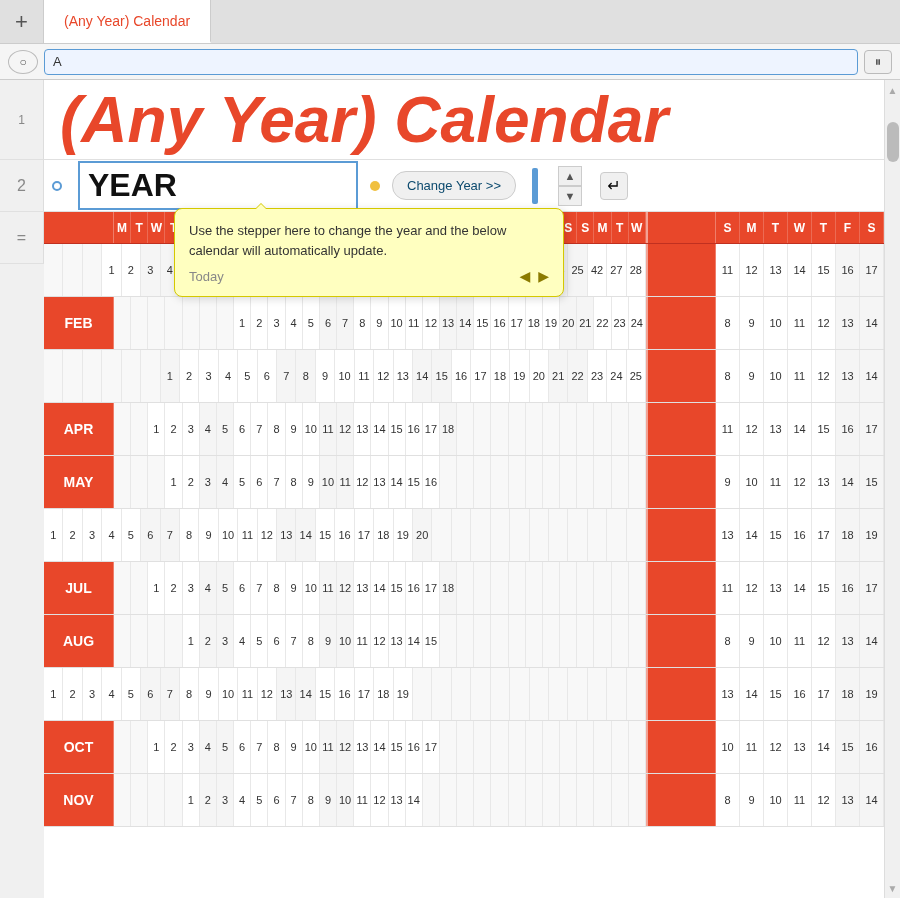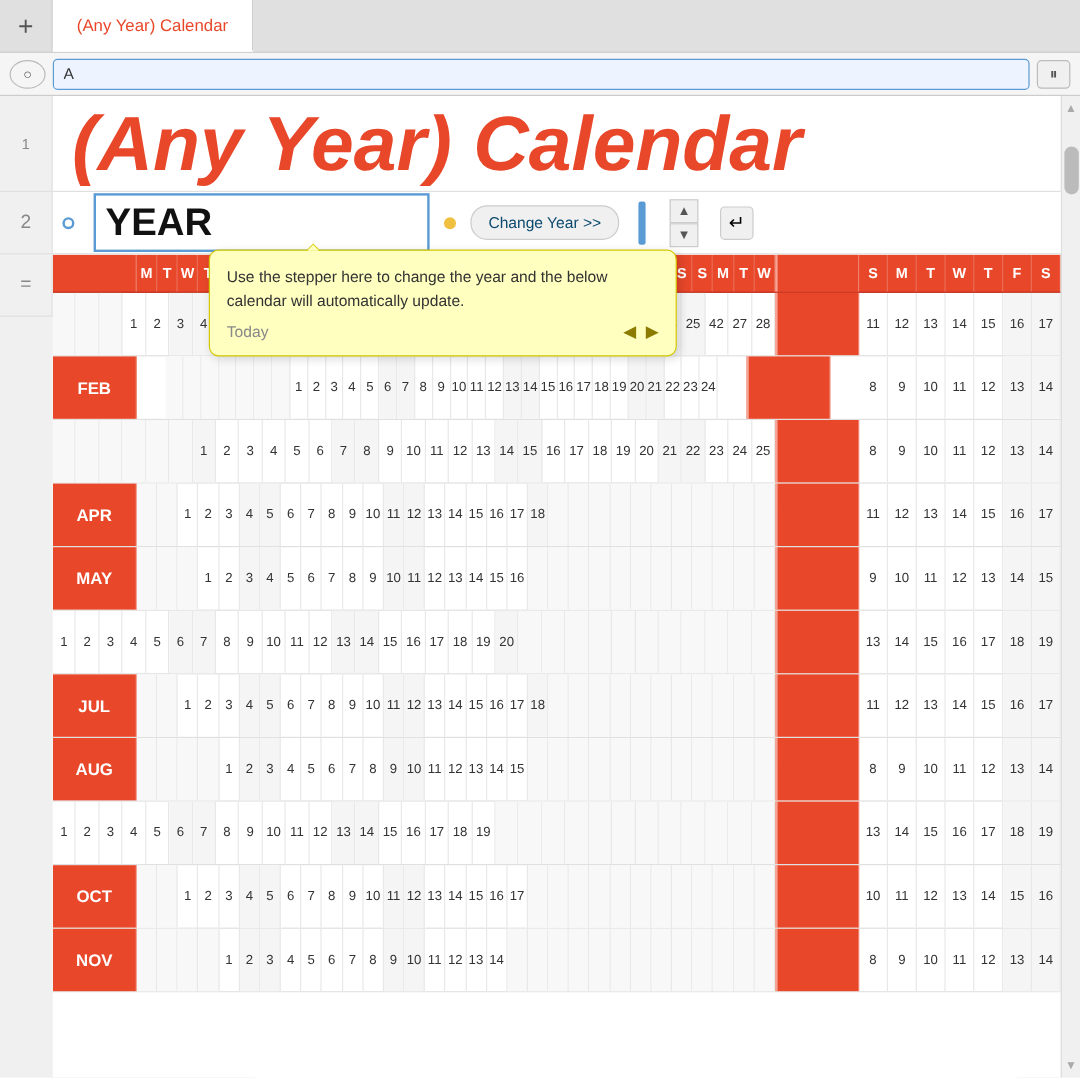--- a/index.html
+++ b/index.html
@@ -469,21 +469,21 @@
             <div style="display: flex; width: 168px; flex-shrink: 0;">
               <div style="flex: 1 1 0%; display: flex; align-items: center; justify-content: center; font-size: 11px; color: rgb(51, 51, 51); border-right: 1px solid rgb(232, 232, 232); min-height: 52px;">11</div>
               <div style="flex: 1 1 0%; display: flex; align-items: center; justify-content: center; font-size: 11px; color: rgb(51, 51, 51); border-right: 1px solid rgb(232, 232, 232); min-height: 52px;">12</div>
               <div style="flex: 1 1 0%; display: flex; align-items: center; justify-content: center; font-size: 11px; color: rgb(51, 51, 51); border-right: 1px solid rgb(232, 232, 232); min-height: 52px;">13</div>
               <div style="flex: 1 1 0%; display: flex; align-items: center; justify-content: center; font-size: 11px; color: rgb(51, 51, 51); border-right: 1px solid rgb(232, 232, 232); min-height: 52px;">14</div>
               <div style="flex: 1 1 0%; display: flex; align-items: center; justify-content: center; font-size: 11px; color: rgb(51, 51, 51); border-right: 1px solid rgb(232, 232, 232); min-height: 52px;">15</div>
               <div style="flex: 1 1 0%; display: flex; align-items: center; justify-content: center; font-size: 11px; color: rgb(51, 51, 51); border-right: 1px solid rgb(232, 232, 232); min-height: 52px; background: rgb(245, 245, 245);">16</div>
               <div style="flex: 1 1 0%; display: flex; align-items: center; justify-content: center; font-size: 11px; color: rgb(51, 51, 51); border-right: 1px solid rgb(232, 232, 232); min-height: 52px; background: rgb(245, 245, 245);">17</div>
             </div>
           </div>
-          <div style="display: flex; border-bottom: 1px solid rgb(224, 224, 224); min-height: 52px; gap: 24px;">
+          <div style="display: flex; border-bottom: 1px solid rgb(224, 224, 224); min-height: 52px;">
             <div style="width: 70px; flex-shrink: 0; background: rgb(232, 71, 42); color: rgb(255, 255, 255); font-weight: 700; font-size: 14px; display: flex; align-items: center; justify-content: center; border-right: 1px solid rgba(255, 255, 255, 0.3);">FEB</div>
             <div style="display: flex; flex: 1 1 0%;">
               <div style="flex: 1 1 0%; display: flex; align-items: center; justify-content: center; font-size: 11px; border-right: 1px solid rgb(232, 232, 232); min-height: 52px; background: rgb(248, 248, 248); color: rgb(204, 204, 204);"></div>
               <div style="flex: 1 1 0%; display: flex; align-items: center; justify-content: center; font-size: 11px; border-right: 1px solid rgb(232, 232, 232); min-height: 52px; background: rgb(248, 248, 248); color: rgb(204, 204, 204);"></div>
               <div style="flex: 1 1 0%; display: flex; align-items: center; justify-content: center; font-size: 11px; border-right: 1px solid rgb(232, 232, 232); min-height: 52px; background: rgb(248, 248, 248); color: rgb(204, 204, 204);"></div>
               <div style="flex: 1 1 0%; display: flex; align-items: center; justify-content: center; font-size: 11px; border-right: 1px solid rgb(232, 232, 232); min-height: 52px; background: rgb(248, 248, 248); color: rgb(204, 204, 204);"></div>
               <div style="flex: 1 1 0%; display: flex; align-items: center; justify-content: center; font-size: 11px; border-right: 1px solid rgb(232, 232, 232); min-height: 52px; background: rgb(248, 248, 248); color: rgb(204, 204, 204);"></div>
               <div style="flex: 1 1 0%; display: flex; align-items: center; justify-content: center; font-size: 11px; border-right: 1px solid rgb(232, 232, 232); min-height: 52px; background: rgb(248, 248, 248); color: rgb(204, 204, 204);"></div>
               <div style="flex: 1 1 0%; display: flex; align-items: center; justify-content: center; font-size: 11px; border-right: 1px solid rgb(232, 232, 232); min-height: 52px; background: rgb(248, 248, 248); color: rgb(204, 204, 204);"></div>
               <div style="flex: 1 1 0%; display: flex; align-items: center; justify-content: center; font-size: 11px; color: rgb(51, 51, 51); border-right: 1px solid rgb(232, 232, 232); min-height: 52px;">1</div>

